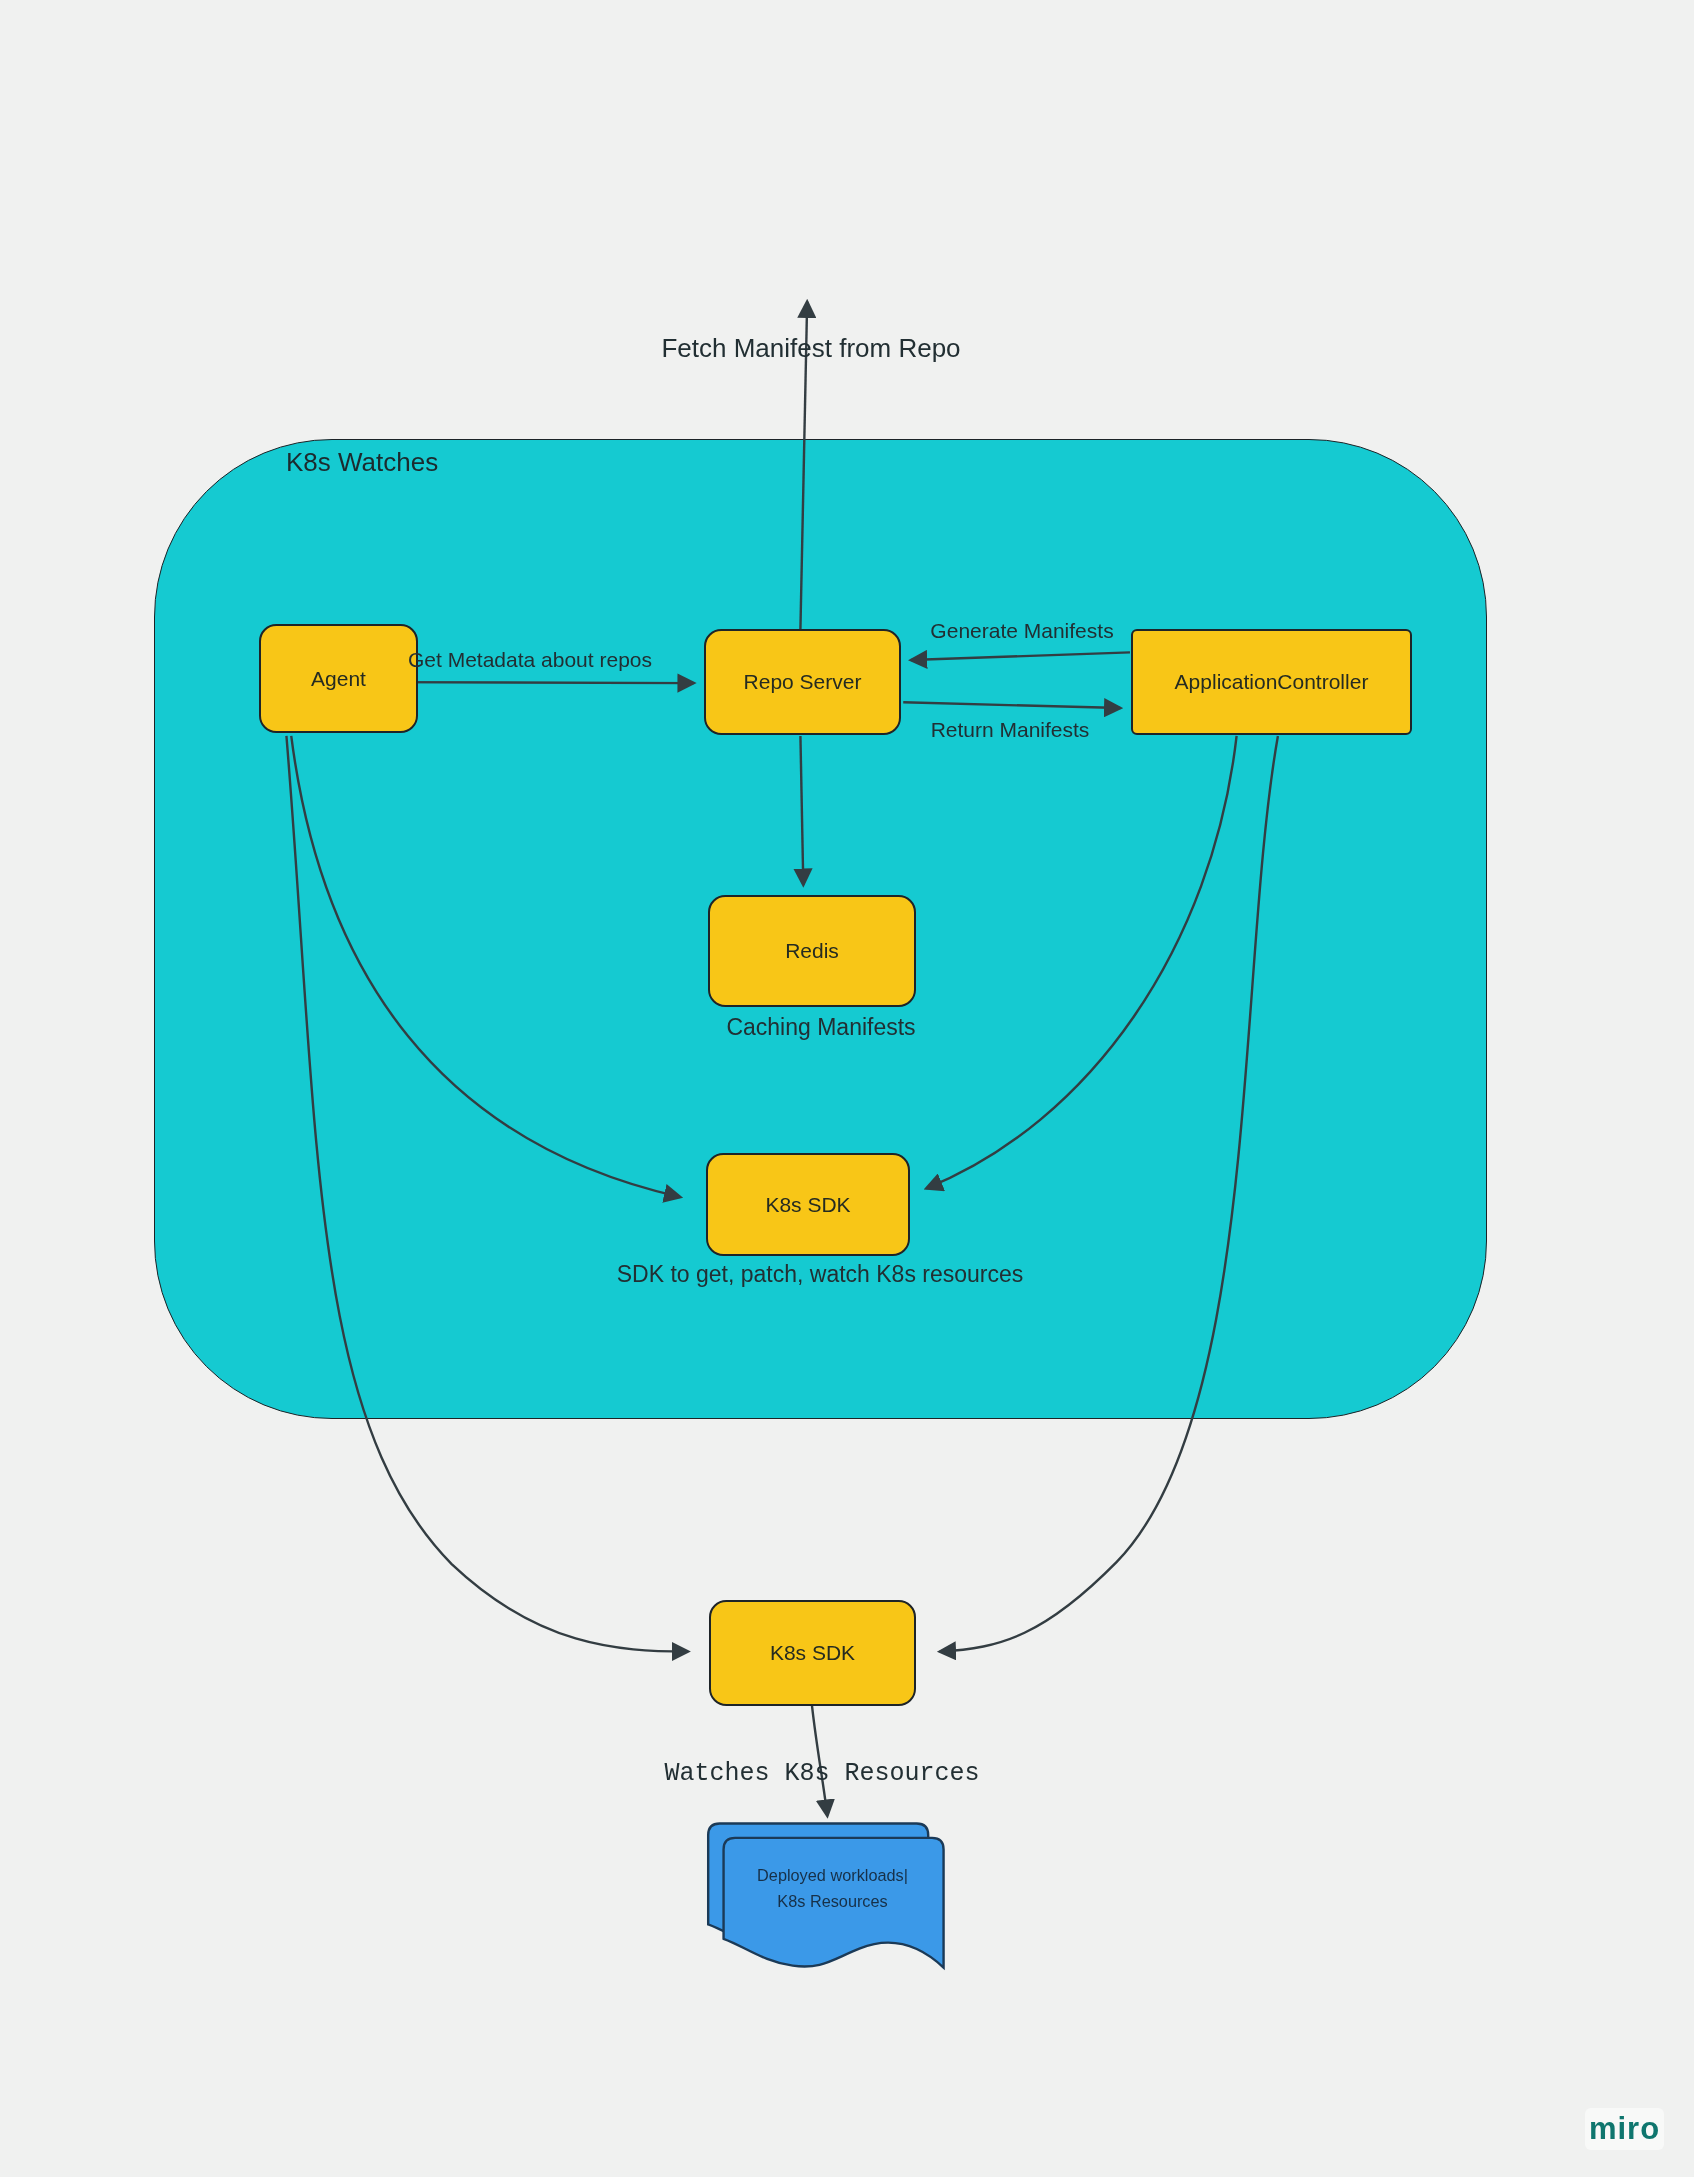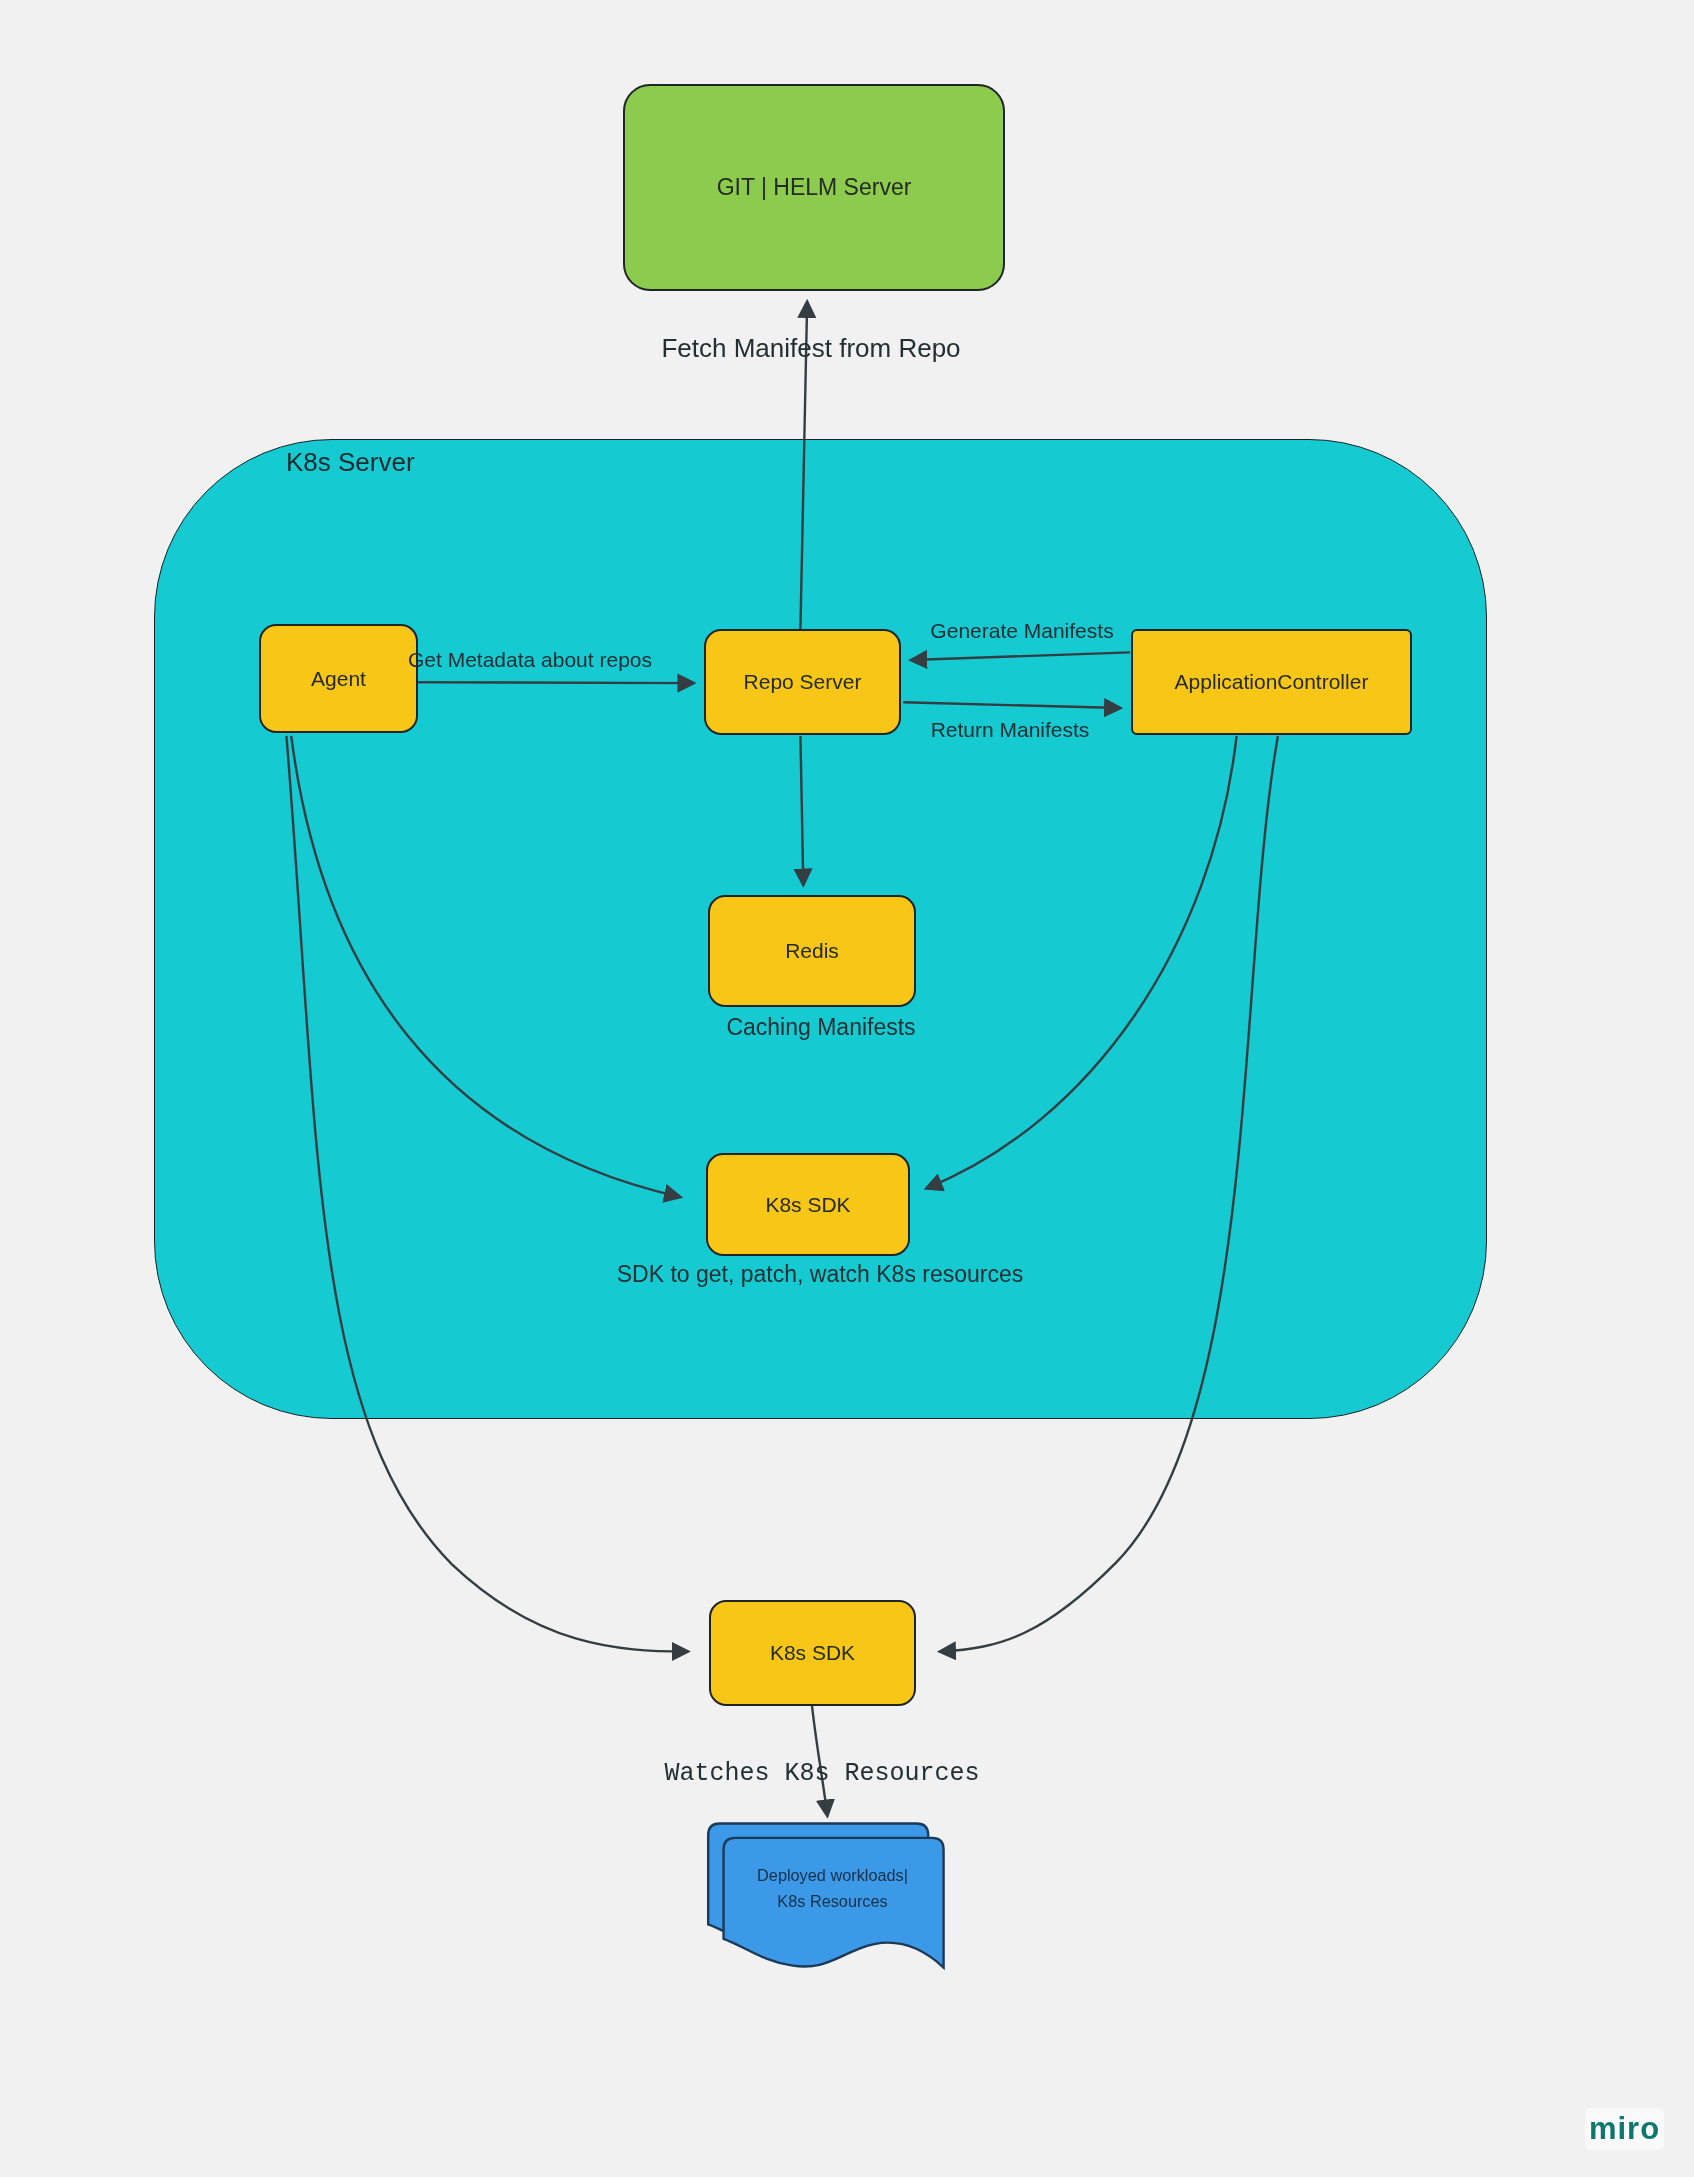--- a/index.html
+++ b/index.html
@@ -42,21 +42,21 @@
     display:flex;align-items:center;justify-content:center;
     font-size:31px;font-weight:600;letter-spacing:1px;color:#0f766e;
   }
 </style>
 </head>
 <body>
 
 <div class="stage">
 
   <div class="cluster cluster1">
-    <div class="cluster-title" style="left:131px;top:6.7px;">K8s Server</div>
+    <div class="cluster-title" style="left:131px;top:6.7px;">K8s Watches</div>
   </div>
 
   <svg class="edges" width="1695" height="2178" viewBox="0 0 1764 2267">
     <defs>
       <marker id="arrow" viewBox="0 0 10 10" refX="8.5" refY="5" markerWidth="8" markerHeight="8" orient="auto-start-reverse">
         <path d="M0,0 L10,5 L0,10 z" fill="#333d42"></path>
       </marker>
     </defs>
 
     <path d="M833,655 L840,314" fill="none" stroke="#333d42" stroke-width="2.5" marker-end="url(#arrow)"></path>
@@ -71,23 +71,20 @@
     <path d="M845,1775 C850,1820 857,1856 861,1890" fill="none" stroke="#333d42" stroke-width="2.5" marker-end="url(#arrow)"></path>
 
     <path d="M737,1910 Q737,1898 749,1898 H954 Q966,1898 966,1910 V2033
              C934,2003 904,2003 879,2013 C849,2025 839,2035 809,2031
              C779,2027 759,2011 737,2003 Z" fill="#3b99e8" stroke="#1b3a57" stroke-width="2.5"></path>
     <path d="M753,1925 Q753,1913 765,1913 H970 Q982,1913 982,1925 V2048
              C950,2018 920,2018 895,2028 C865,2040 855,2050 825,2046
              C795,2042 775,2026 753,2018 Z" fill="#3b99e8" stroke="#1b3a57" stroke-width="2.5"></path>
   </svg>
 
-  <div class="node node-green" style="left:623px;top:84px;width:382px;height:207px;">
-    <span>GIT | HELM Server</span>
-  </div>
 
   <div class="node" style="left:219px;top:624px;width:159px;height:109px;margin-left:40px;">
     <span>Agent</span>
   </div>
 
   <div class="node" style="left:704px;top:629px;width:197px;height:106px;">
     <span>Repo Server</span>
   </div>
 
   <div class="node" style="left:1131px;top:629px;width:281px;height:106px;border-radius:6px;">

